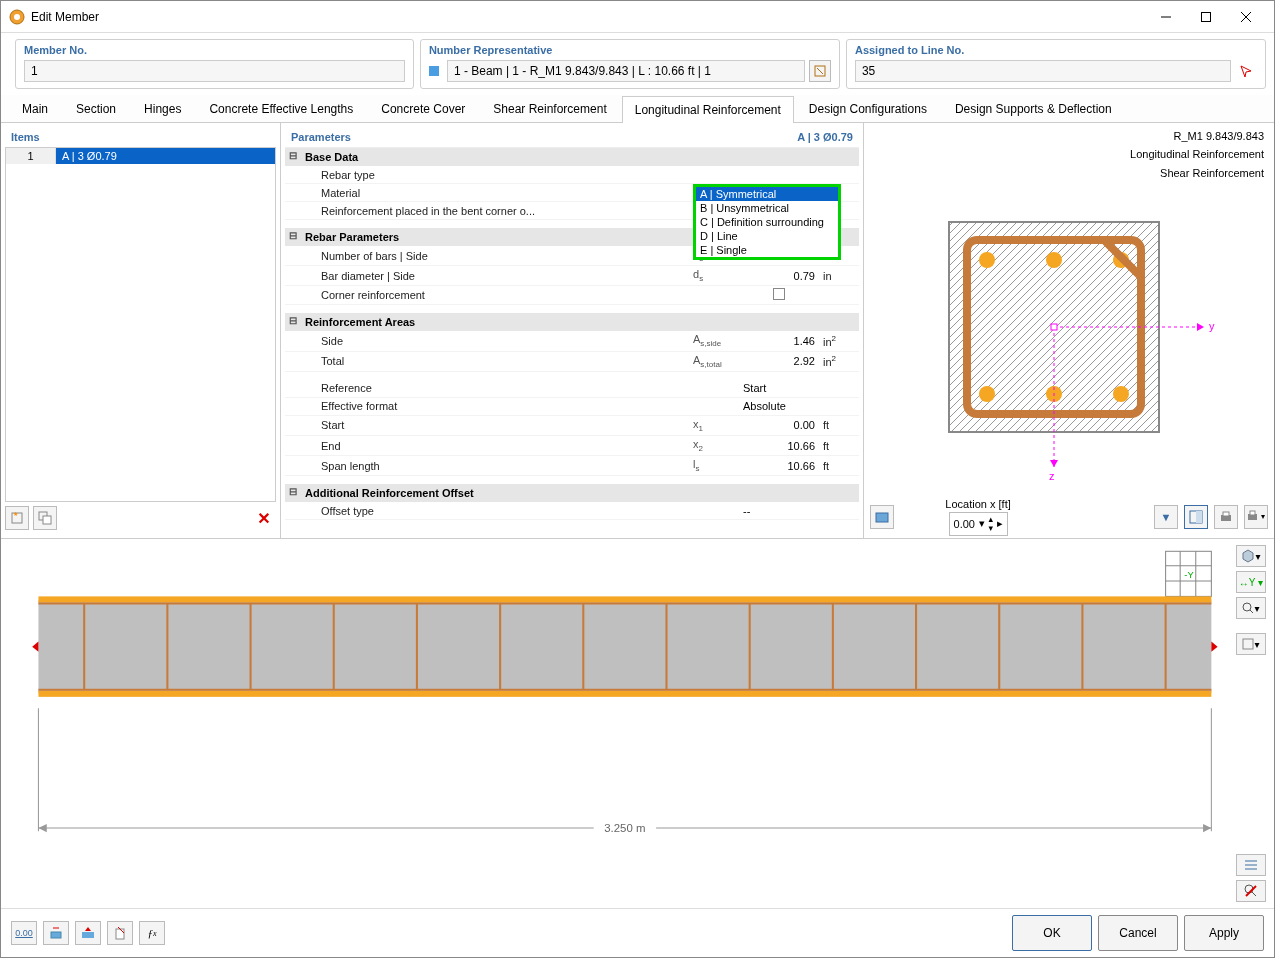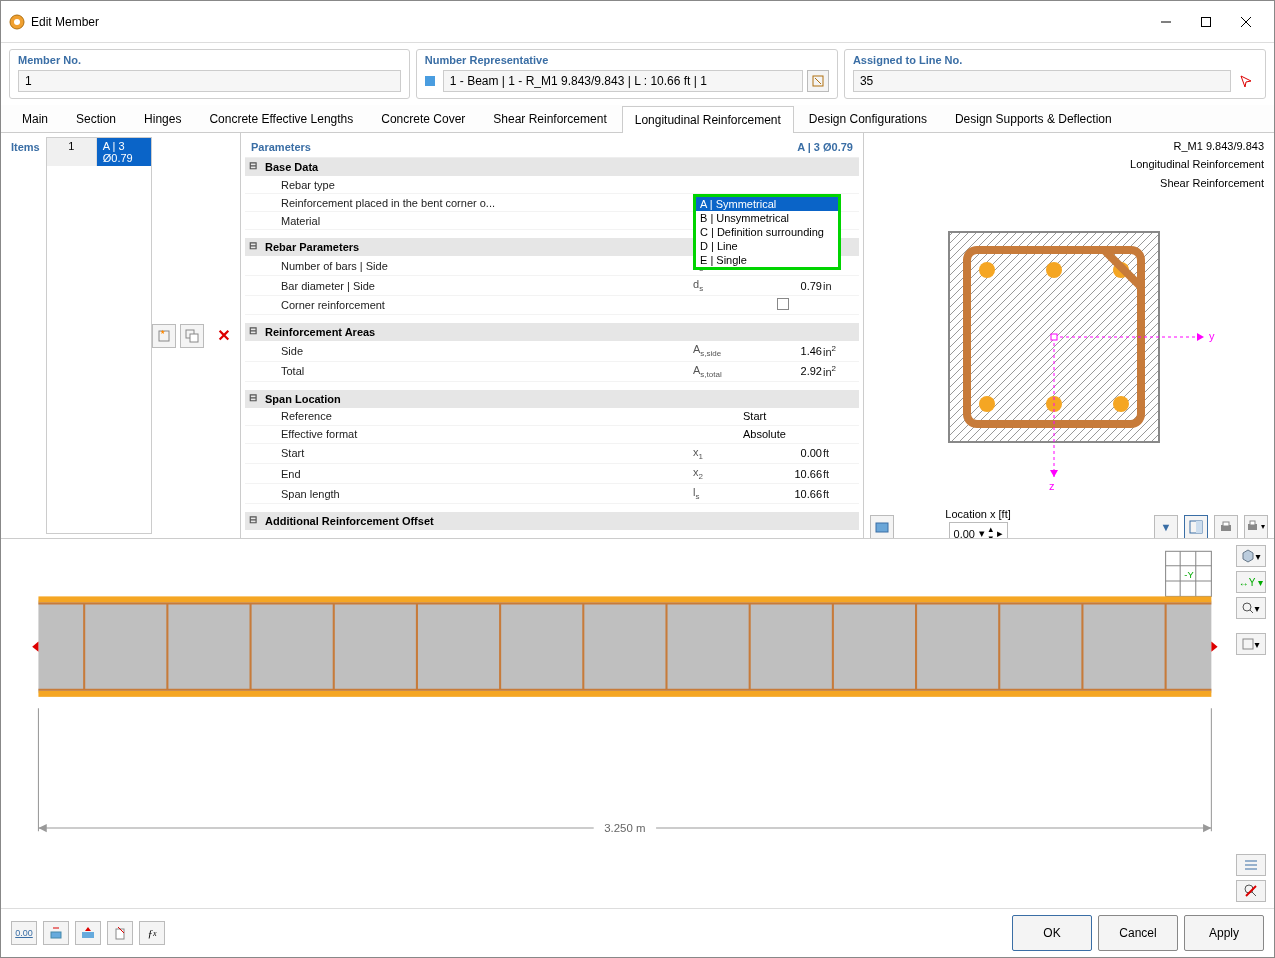--- a/index.html
+++ b/index.html
@@ -1,39 +1,39 @@
 <!DOCTYPE html>
 <html><head>
 <meta charset="utf-8">
 <style>
 * { box-sizing: border-box; margin: 0; padding: 0; }
 body { font-family: "Segoe UI", Tahoma, sans-serif; font-size: 11px; color: #000; background: #fff; overflow: hidden; }
 
 .window { width: 1275px; height: 958px; display: flex; flex-direction: column; border: 1px solid #888; }
 
-.titlebar { height: 42px; display: flex; align-items: center; padding: 12px 8px; border-bottom: 1px solid #ddd; }
+.titlebar { height: 32px; display: flex; align-items: center; padding: 12px 8px; border-bottom: 1px solid #ddd; }
 .titlebar .icon { width: 16px; height: 16px; margin-right: 6px; }
 .titlebar .title { flex: 1; font-size: 12px; }
 .titlebar .win-btn { width: 40px; height: 28px; display: flex; align-items: center; justify-content: center; cursor: pointer; }
 
-.header-row { display: flex; gap: 6px; padding: 6px 8px; }
+.header-row { display: flex; gap: 6px; padding: 6px 8px; margin-left: 6px; }
 .header-cell { flex: 1; border: 1px solid #cfcfcf; border-radius: 3px; padding: 4px 8px 6px 8px; background: #fff; }
 .header-cell .label { color: #3a6ea5; font-weight: 600; font-size: 11px; margin-bottom: 4px; }
 .header-cell .value-row { display: flex; align-items: center; gap: 4px; }
 .header-cell input { flex: 1; border: 1px solid #ccc; padding: 3px 6px; font-size: 12px; background: #f6f6f6; }
 .header-cell .swatch { width: 10px; height: 10px; background: #4a9de0; margin-right: 4px; }
 .header-cell .icon-btn { width: 22px; height: 22px; border: 1px solid #bbb; display: flex; align-items: center; justify-content: center; cursor: pointer; background: #f4f4f4; }
 
 .tabs { display: flex; padding: 0 8px; gap: 2px; background: #fdfdfd; border-bottom: 1px solid #ccc; }
 .tab { padding: 6px 12px; font-size: 12px; cursor: pointer; border: 1px solid transparent; border-bottom: none; }
 .tab.active { background: #fff; border-color: #ccc; position: relative; top: 1px; }
 
 .main-area { display: flex; flex: 1; min-height: 0; }
 
-.panel-items { width: 240px; border-right: 1px solid #ccc; display: flex; padding: 4px; }
+.panel-items { width: 280px; border-right: 1px solid #ccc; display: flex; flex-direction: column; padding: 4px; }
 .panel-header { color: #3a6ea5; font-weight: 600; padding: 4px 6px; }
 .items-list { flex: 1; border: 1px solid #ccc; background: #fff; overflow: auto; }
 .items-row { display: flex; }
 .items-row .num { width: 50px; text-align: center; background: #f0f0f0; border-right: 1px solid #ddd; padding: 2px 4px; }
 .items-row .txt { flex: 1; padding: 2px 6px; }
 .items-row.sel .txt { background: #0a64c8; color: #fff; }
 .items-toolbar { display: flex; gap: 4px; padding: 4px 0; align-items: center; }
 .tb-btn { width: 24px; height: 24px; border: 1px solid #bbb; background: #f4f4f4; display: flex; align-items: center; justify-content: center; cursor: pointer; }
 .tb-btn.red { color: #d00; border: none; background: transparent; font-weight: bold; font-size: 16px; }
 .spacer { flex: 1; }
@@ -42,21 +42,21 @@
 .params-header { display: flex; padding: 4px 6px; }
 .params-header .ph-left { color: #3a6ea5; font-weight: 600; flex: 1; }
 .params-header .ph-right { color: #3a6ea5; font-weight: 600; }
 .params-body { flex: 1; overflow: auto; border-top: 1px solid #eee; position: relative; }
 
 .group-header { background: #e6e6e6; padding: 3px 6px 3px 20px; font-weight: 600; position: relative; }
 .group-header::before { content: "⊟"; position: absolute; left: 4px; top: 2px; color: #555; font-size: 10px; }
 .param-row { display: flex; align-items: center; padding: 2px 6px 2px 36px; border-bottom: 1px solid #f3f3f3; min-height: 18px; }
 .param-row .p-label { flex: 1.3; color: #222; }
 .param-row .p-sym { width: 50px; color: #555; }
-.param-row .p-val { width: 80px; text-align: right; padding-right: 1px; }
+.param-row .p-val { width: 80px; text-align: right; padding-right: 8px; }
 .param-row .p-unit { width: 30px; color: #222; }
 .param-row .p-val.full { width: 110px; text-align: left; }
 .cb { width: 12px; height: 12px; border: 1px solid #888; display: inline-block; }
 
 .dropdown-active { position: absolute; right: 18px; top: 20px; width: 148px; border: 1px solid #777; background: #eee; font-size: 11px; padding: 1px 18px 1px 4px; }
 .dropdown-active::after { content: "▾"; position: absolute; right: 4px; top: 1px; font-size: 10px; color: #555; }
 .dropdown-list { position: absolute; right: 18px; top: 36px; width: 148px; border: 3px solid #00d400; background: #fff; z-index: 100; }
 .dropdown-list .opt { padding: 1px 4px; }
 .dropdown-list .opt.sel { background: #0a64c8; color: #fff; }
 
@@ -193,27 +193,27 @@
 
         <div class="group-header">Base Data</div>
         <div class="param-row" style="position:relative">
           <span class="p-label">Rebar type</span>
           <span class="p-sym"></span>
           <span class="p-val"></span>
             <span class="p-unit"></span>
           <div class="dropdown-active">A | Symmetrical</div>
         </div>
         <div class="param-row">
-          <span class="p-label">Reinforcement placed in the bent corner o...</span>
+          <span class="p-label">Material</span>
           <span class="p-sym"></span>
             <span class="p-val"></span>
             <span class="p-unit"></span>
         </div>
         <div class="param-row">
-          <span class="p-label">Material</span>
+          <span class="p-label">Reinforcement placed in the bent corner o...</span>
           <span class="p-sym"></span>
             <span class="p-val"></span>
             <span class="p-unit"></span>
         </div>
         <div style="height:8px"></div>
 
         <div class="group-header">Rebar Parameters</div>
         <div class="param-row">
           <span class="p-label">Number of bars | Side</span>
           <span class="p-sym"><span>n</span><sub>s</sub></span>
@@ -242,21 +242,20 @@
           <span class="p-unit"><span>in</span><sup>2</sup></span>
         </div>
         <div class="param-row">
           <span class="p-label">Total</span>
           <span class="p-sym"><span>A</span><sub>s,total</sub></span>
           <span class="p-val">2.92</span>
           <span class="p-unit"><span>in</span><sup>2</sup></span>
         </div>
         <div style="height:8px"></div>
 
-        <div class="group-header">Span Location</div>
         <div class="param-row">
           <span class="p-label">Reference</span>
           <span class="p-sym"></span>
           <span class="p-val full">Start</span>
         </div>
         <div class="param-row">
           <span class="p-label">Effective format</span>
           <span class="p-sym"></span>
           <span class="p-val full">Absolute</span>
         </div>

